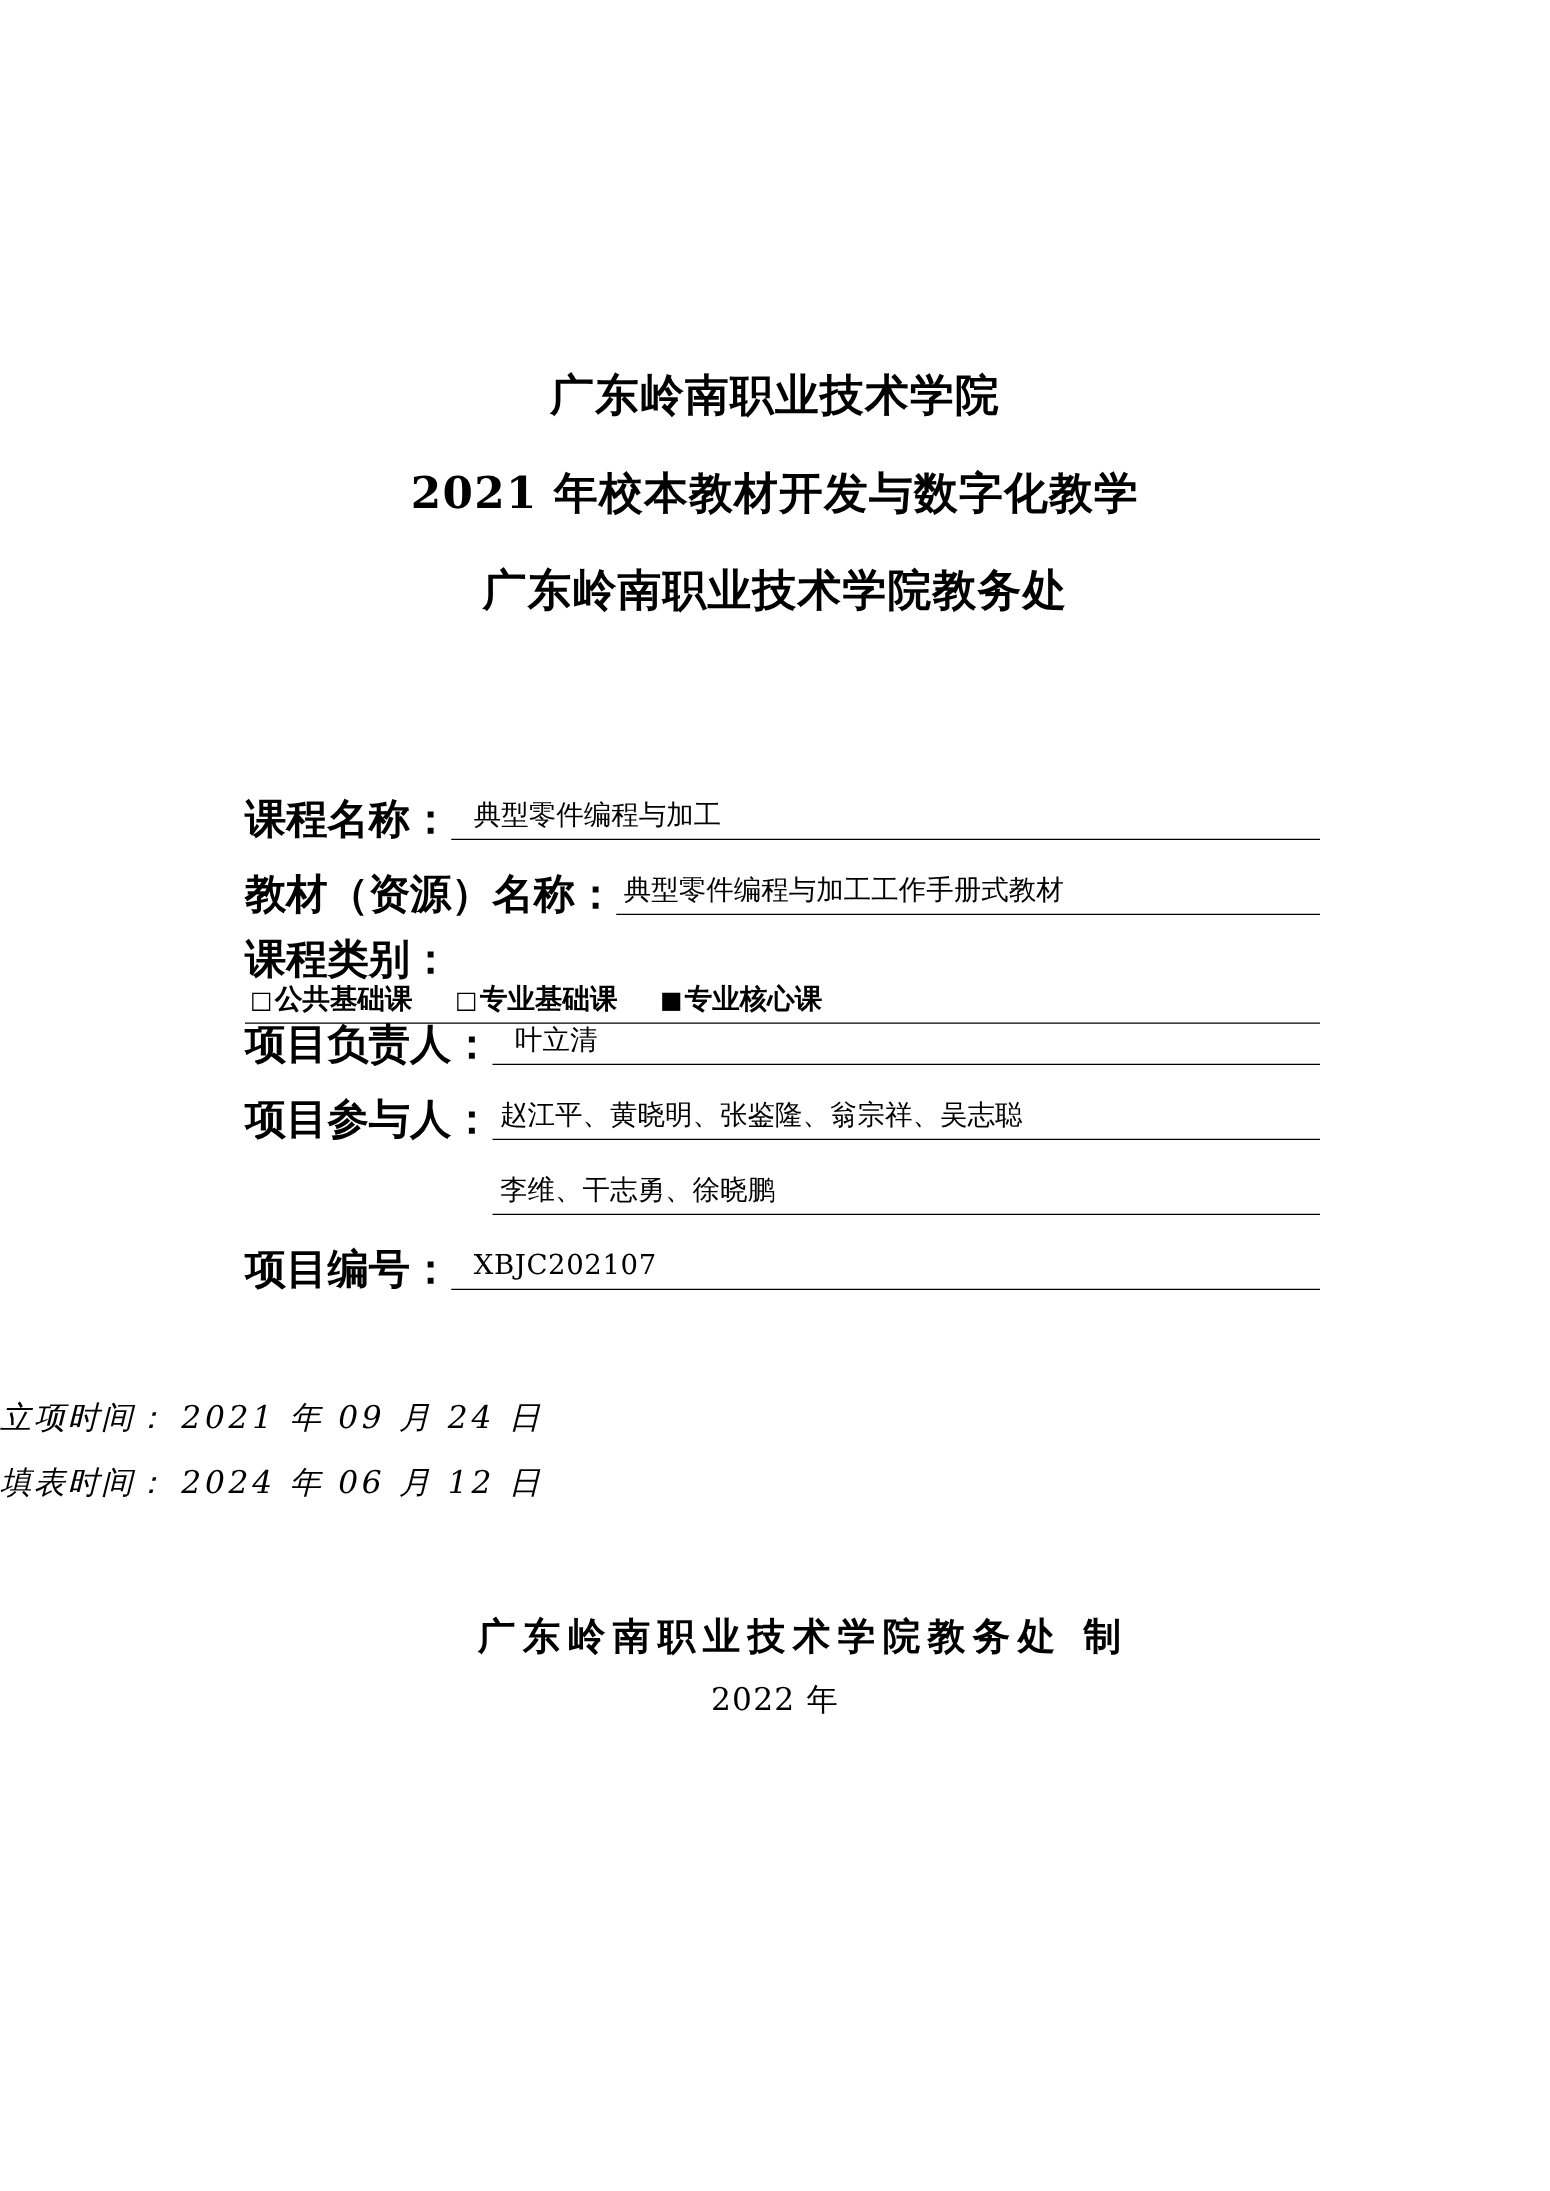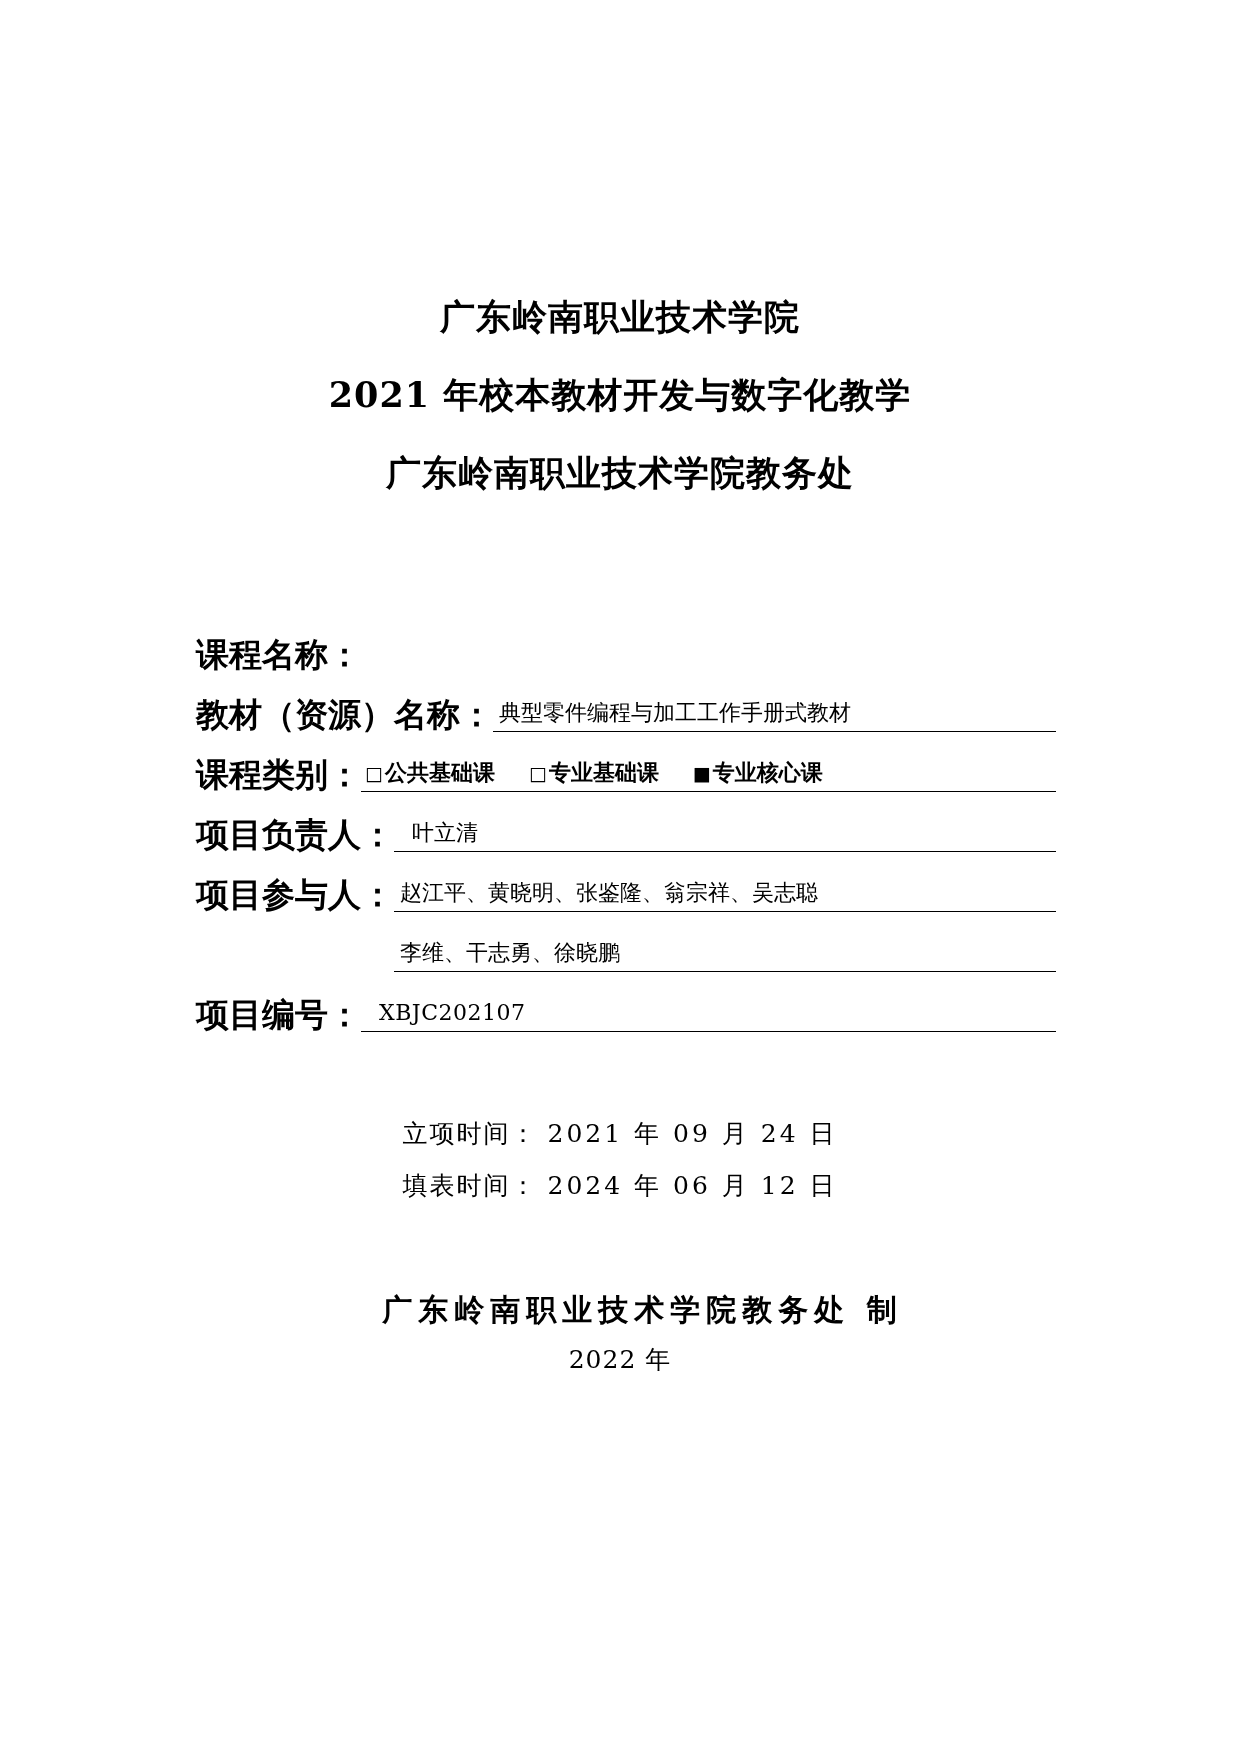--- a/index.html
+++ b/index.html
@@ -74,23 +74,23 @@
     padding-left: 6px;
   }
   .field-value.mono {
     font-family: "DejaVu Serif", "Liberation Serif", serif;
     letter-spacing: 0.5px;
   }
 
   
   .cat-row {
     display: flex;
-    align-items: flex-end;
     margin-bottom: 18px;
     height: 42px;
+    flex-direction: column;
   }
   .cat-line {
     flex: 1 1 auto;
     border-bottom: 1.6px solid #000;
     padding: 0 4px 3px 4px;
     display: flex;
     align-items: flex-end;
     gap: 0;
     font-size: 22px;
     line-height: 30px;
@@ -111,21 +111,22 @@
   }
 
   
   .field-row.cont .field-label {
     visibility: hidden;
   }
 
   
   .dates {
     margin-top: 76px;
-    text-align: center;
+    text-align: left;
+    font-style: italic;
   }
   .date-line {
     font-size: 25px;
     line-height: 52px;
     letter-spacing: 1px;
     white-space: nowrap;
   }
   .date-line .d-label {
     letter-spacing: 2px;
   }
@@ -163,20 +164,21 @@
   <div class="title-block">
     <div class="title-line">广东岭南职业技术学院</div>
     <div class="title-line">2021 年校本教材开发与数字化教学</div>
     <div class="title-line">广东岭南职业技术学院教务处</div>
   </div>
 
   <div class="fields">
 
     <div class="field-row">
       <div class="field-label">课程名称：</div>
+      <div class="field-value">典型零件编程与加工</div>
     </div>
 
     <div class="field-row">
       <div class="field-label">教材（资源）名称：</div>
       <div class="field-value narrowpad">典型零件编程与加工工作手册式教材</div>
     </div>
 
     <div class="cat-row">
       <div class="field-label">课程类别：</div>
       <div class="cat-line">

